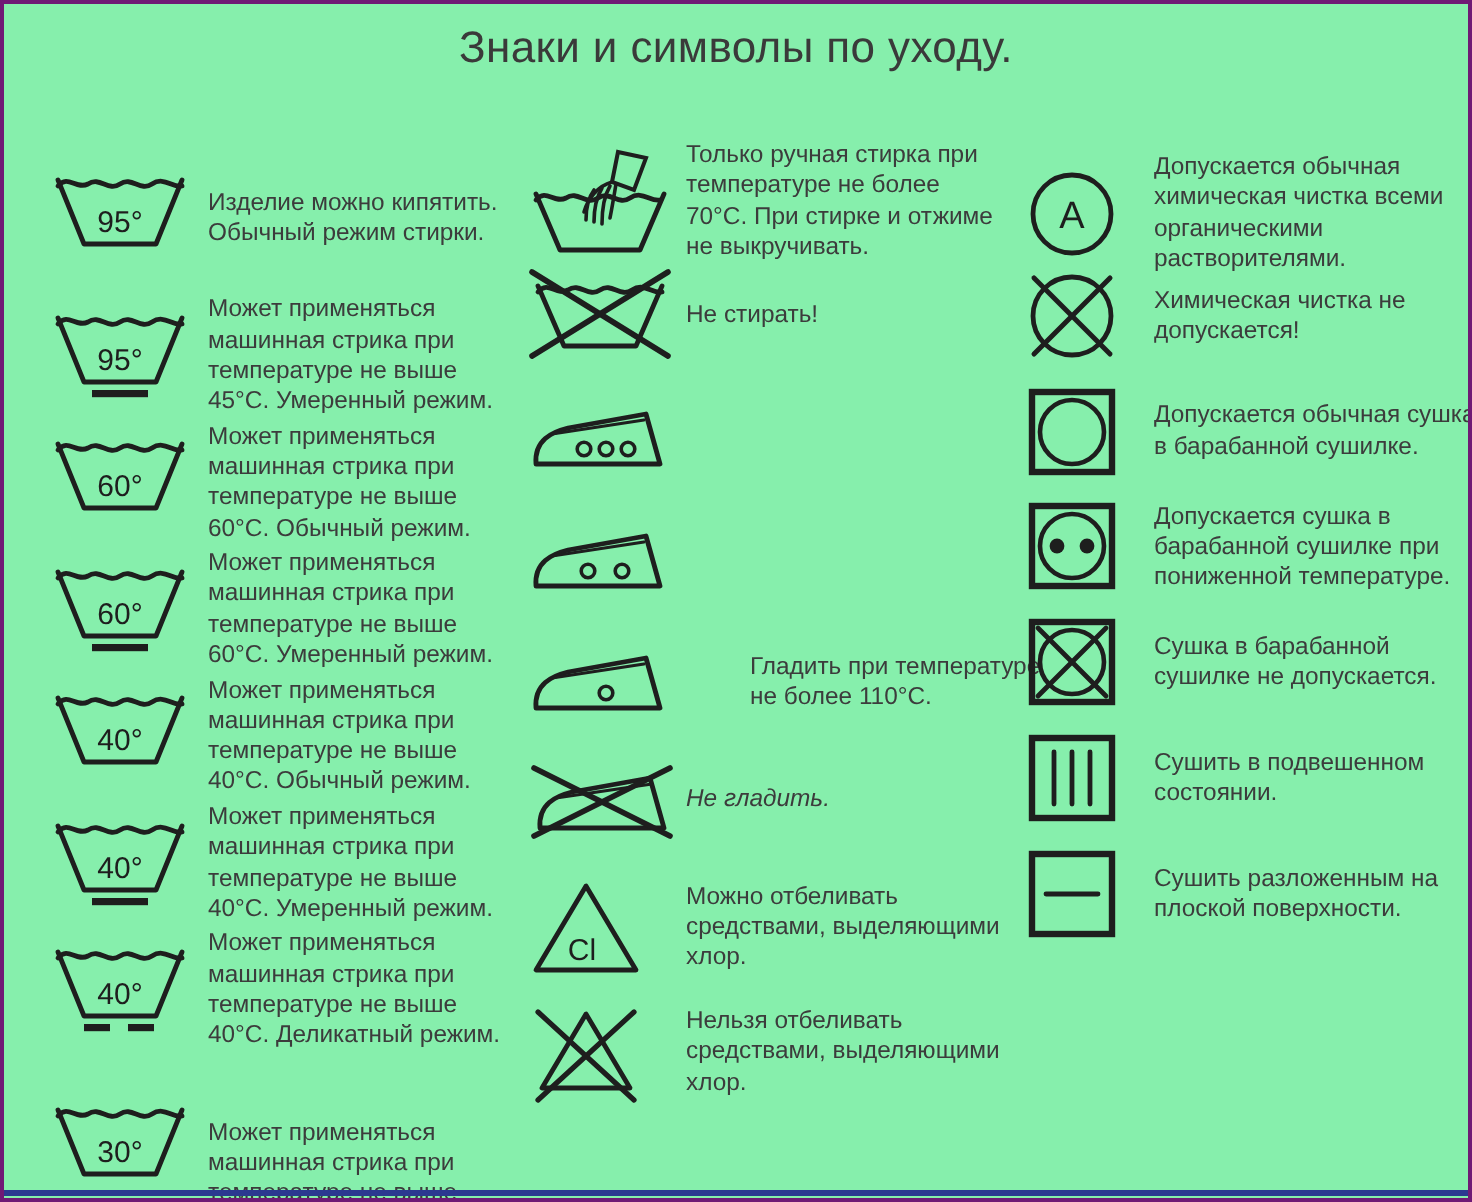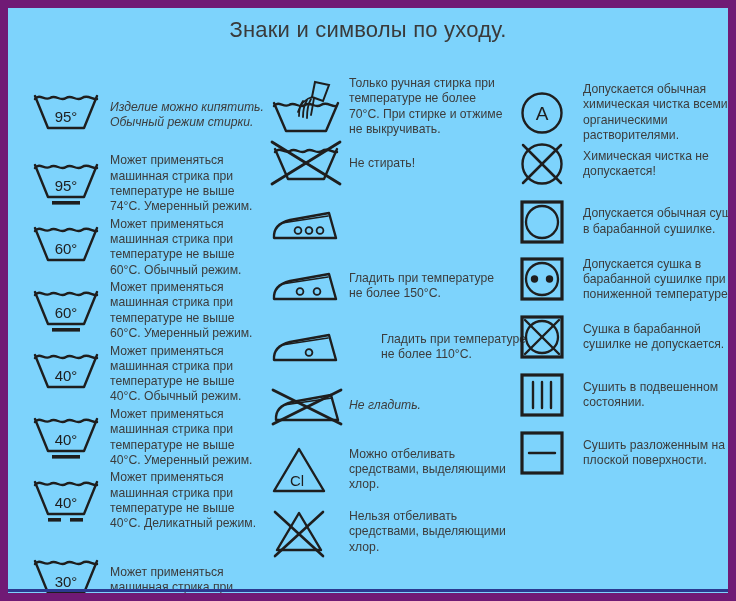--- a/index.html
+++ b/index.html
@@ -1,19 +1,19 @@
 <!DOCTYPE html>
 <html><head>
 <meta charset="utf-8">
 <style>
   * { margin:0; padding:0; box-sizing:border-box; }
   html,body { background:#e8e8e8; }
   .page {
     position:relative; width:736px; height:601px;
-    background:#7dd3fc; border:8px solid #701a75;
+    background:#86efac; border:2px solid #701a75;
     font-family:"Liberation Sans","DejaVu Sans",sans-serif;
     overflow:hidden; margin:0 auto;
   }
   .title {
     position:absolute; top:9px; left:0; width:100%;
     text-align:center; font-size:22px; color:#3a3a3a;
     letter-spacing:0.2px;
   }
   .row {
     position:absolute; display:flex; align-items:center;
@@ -35,32 +35,32 @@
   <div class="title">Знаки и символы по уходу.</div>
   <div id="cols">
       <div class="row" style="left: 24px; top: 82px; width: 232px; min-height: 50px;">
         <div class="sym" style="width: 78px;">
           <svg width="68" height="48" viewBox="0 0 68 48" fill="none" stroke="#1e1e1e" stroke-width="2.4" stroke-linecap="round">
             <path d="M3 8 C8 2 12 10 18 7 C24 3 28 11 34 7 C40 3 44 11 50 7 C56 3 60 9 65 8"></path>
             <path d="M3 5 L16 37 L52 37 L65 5" stroke-linejoin="round"></path>
             <text x="34" y="31" font-size="15" fill="#1e1e1e" stroke="none" text-anchor="middle">95°</text>
           </svg>
         </div>
-        <div class="txt" style="width: 154px; font-style: italic;">Изделие можно кипятить. Обычный режим стирки.</div>
+        <div class="txt" style="width: 154px;">Изделие можно кипятить. Обычный режим стирки.</div>
       </div>
       <div class="row" style="left: 24px; top: 145.4px; width: 232px; min-height: 50px;">
         <div class="sym" style="width: 78px;">
           <svg width="68" height="48" viewBox="0 0 68 48" fill="none" stroke="#1e1e1e" stroke-width="2.4" stroke-linecap="round">
             <path d="M3 8 C8 2 12 10 18 7 C24 3 28 11 34 7 C40 3 44 11 50 7 C56 3 60 9 65 8"></path>
             <path d="M3 5 L16 37 L52 37 L65 5" stroke-linejoin="round"></path>
             <text x="34" y="31" font-size="15" fill="#1e1e1e" stroke="none" text-anchor="middle">95°</text>
             <rect x="20" y="41" width="28" height="3.6" fill="#1e1e1e" stroke="none"></rect>
           </svg>
         </div>
-        <div class="txt" style="width: 154px;">Может применяться машинная стрика при температуре не выше 74°С. Умеренный режим.</div>
+        <div class="txt" style="width: 154px;">Может применяться машинная стрика при температуре не выше 45°С. Умеренный режим.</div>
       </div>
       <div class="row" style="left: 24px; top: 208.8px; width: 232px; min-height: 50px;">
         <div class="sym" style="width: 78px;">
           <svg width="68" height="48" viewBox="0 0 68 48" fill="none" stroke="#1e1e1e" stroke-width="2.4" stroke-linecap="round">
             <path d="M3 8 C8 2 12 10 18 7 C24 3 28 11 34 7 C40 3 44 11 50 7 C56 3 60 9 65 8"></path>
             <path d="M3 5 L16 37 L52 37 L65 5" stroke-linejoin="round"></path>
             <text x="34" y="31" font-size="15" fill="#1e1e1e" stroke="none" text-anchor="middle">60°</text>
           </svg>
         </div>
         <div class="txt" style="width: 154px;">Может применяться машинная стрика при температуре не выше 60°С. Обычный режим.</div>
@@ -158,21 +158,20 @@
       </div>
       <div class="row" style="left: 262px; top: 251.9px; width: 237px; min-height: 52px;">
         <div class="sym" style="width: 79px;">
           <svg width="70" height="32" viewBox="0 0 70 32" fill="none" stroke="#1e1e1e" stroke-width="2.4" stroke-linecap="round">
             <path d="M4 29 C3 17 12 13 20 11 L59 4 L66 29 Z" stroke-linejoin="round"></path>
             <path d="M12 14 L58 7" stroke-width="1.6"></path>
             <circle cx="30" cy="21.5" r="3.4" stroke-width="1.8"></circle>
             <circle cx="47" cy="21.5" r="3.4" stroke-width="1.8"></circle>
           </svg>
         </div>
-        <div class="txt" style="width: 158px;">Гладить при температуре не более 150°С.</div>
       </div>
       <div class="row" style="left: 262px; top: 313.2px; width: 237px; min-height: 52px;">
         <div class="sym" style="width: 79px;">
           <svg width="70" height="32" viewBox="0 0 70 32" fill="none" stroke="#1e1e1e" stroke-width="2.4" stroke-linecap="round">
             <path d="M4 29 C3 17 12 13 20 11 L59 4 L66 29 Z" stroke-linejoin="round"></path>
             <path d="M12 14 L58 7" stroke-width="1.6"></path>
             <circle cx="39" cy="21.5" r="3.4" stroke-width="1.8"></circle>
           </svg>
         </div>
         <div class="txt" style="width: 158px; margin-left: 32px;">Гладить при температуре не более 110°С.</div>

